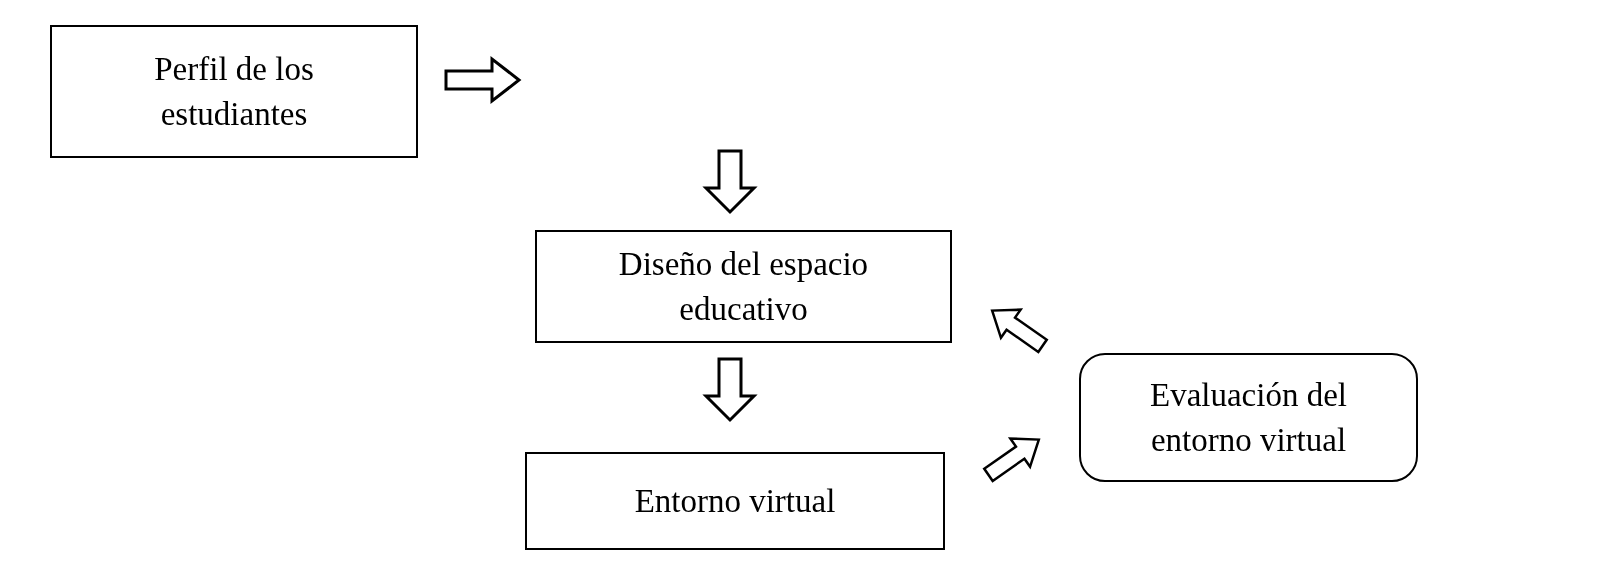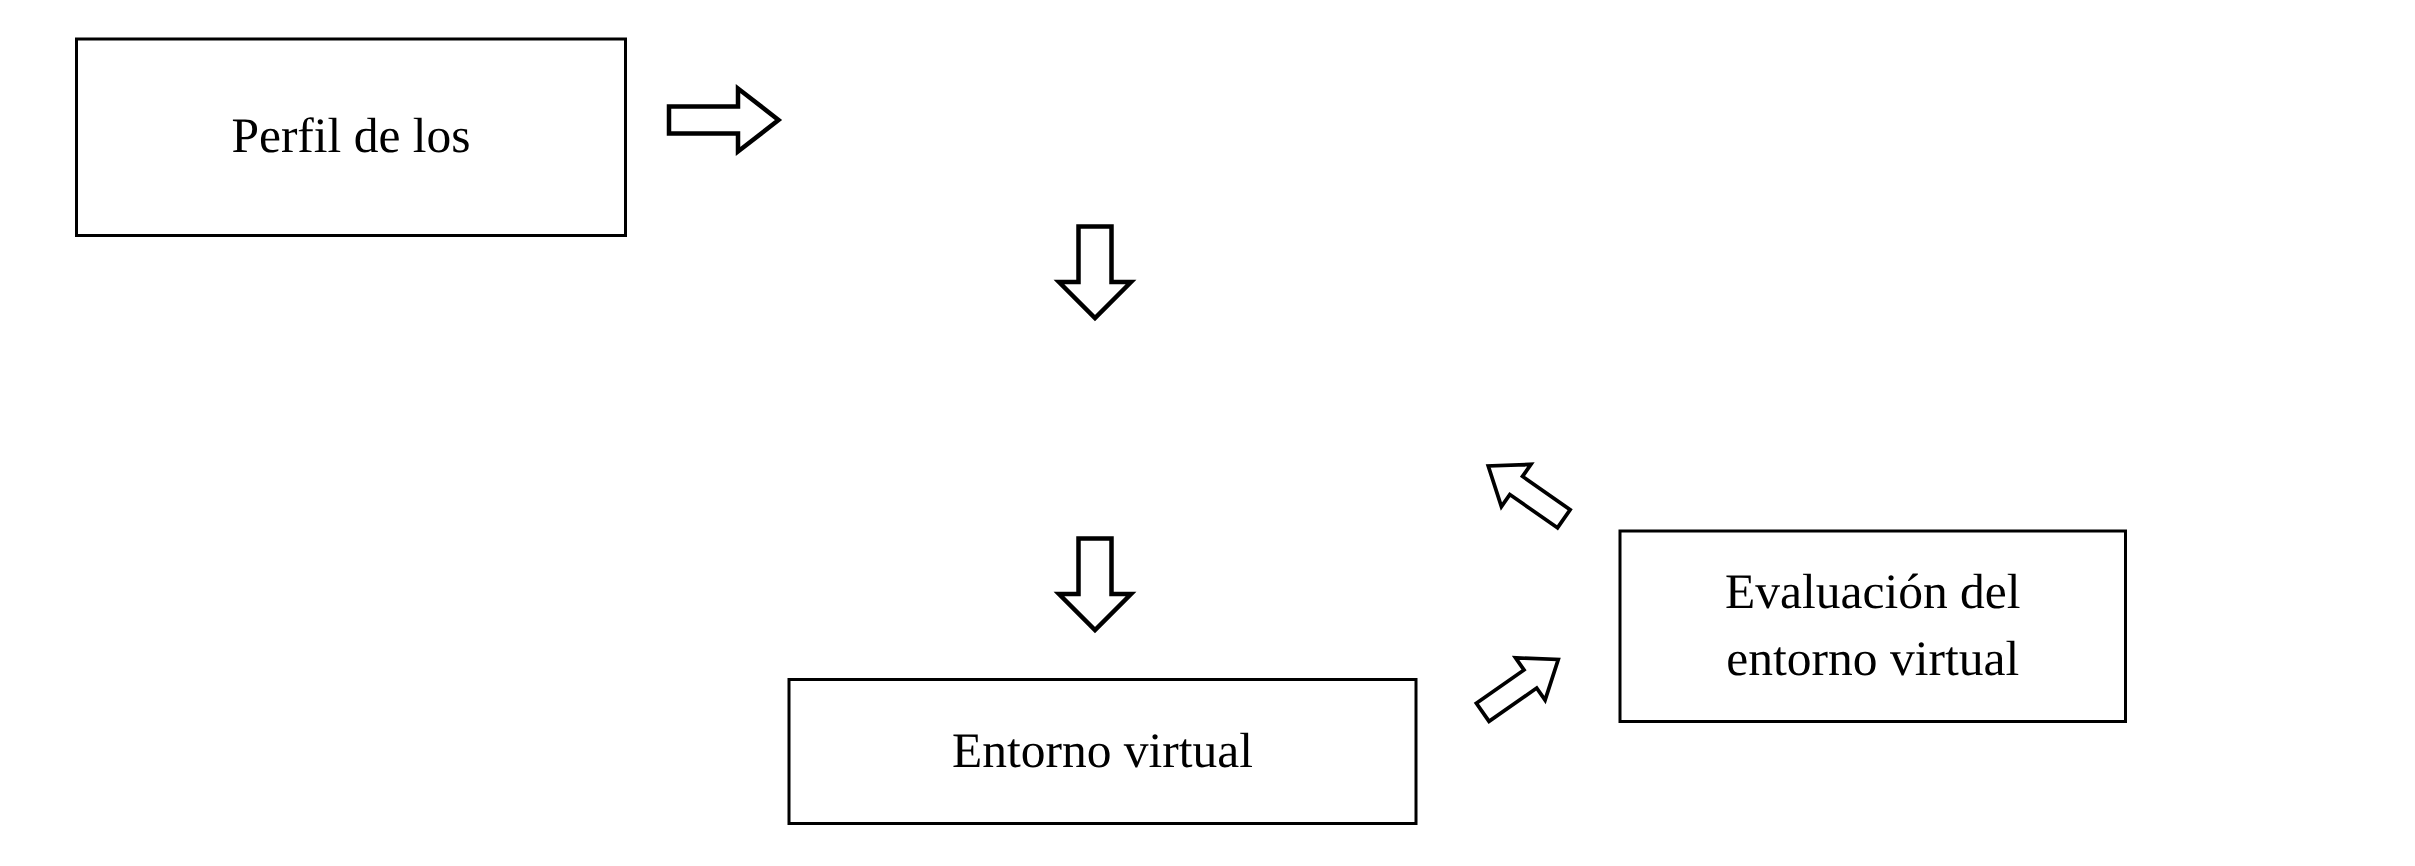--- a/index.html
+++ b/index.html
@@ -41,21 +41,21 @@
     fill: #ffffff;
     stroke: #000000;
     stroke-width: 3;
     stroke-linejoin: miter;
   }
   
   .node-perfil     { left: 50px;   top: 25px;  width: 368px; height: 133px; }
   .node-problema   { left: 532px;  top: 27px;  width: 415px; height: 96px;  }
   .node-diseno     { left: 535px;  top: 230px; width: 417px; height: 113px; }
   .node-entorno    { left: 525px;  top: 452px; width: 420px; height: 98px;  }
-  .node-evaluacion { left: 1079px; top: 353px; width: 339px; height: 129px; }
+  .node-evaluacion { left: 1079px; top: 353px; width: 339px; height: 129px; border-radius: 26px; }
   
   .arrow-right-1 { left: 445px; top: 58px;  }
   .arrow-down-1  { left: 704px; top: 150px; }
   .arrow-down-2  { left: 704px; top: 358px; }
   .arrow-upright {
     left: 982px; top: 439px;
     transform: rotate(-35deg);
     transform-origin: 50% 50%;
   }
   .arrow-upleft {
@@ -64,23 +64,28 @@
     transform-origin: 50% 50%;
   }
 </style>
 </head>
 <body>
 
 <div class="canvas">
 
   <div class="node node-perfil">
     <span class="line">Perfil de los</span>
+    <span class="line">estudiantes</span>
   </div>
 
 
+  <div class="node node-diseno">
+    <span class="line">Diseño del espacio</span>
+    <span class="line">educativo</span>
+  </div>
 
   <div class="node node-entorno">
     <span class="line">Entorno virtual</span>
   </div>
 
   <div class="node node-evaluacion">
     <span class="line">Evaluación del</span>
     <span class="line">entorno virtual</span>
   </div>
 

